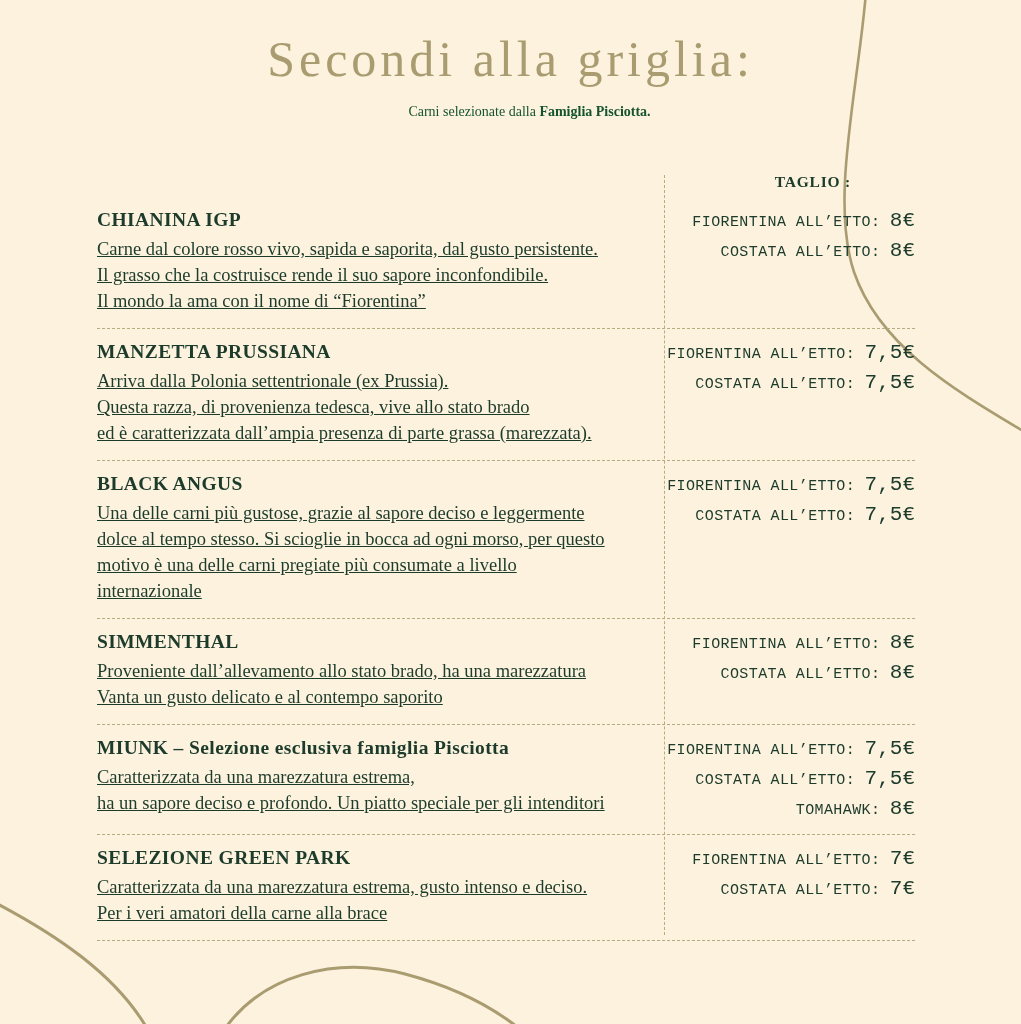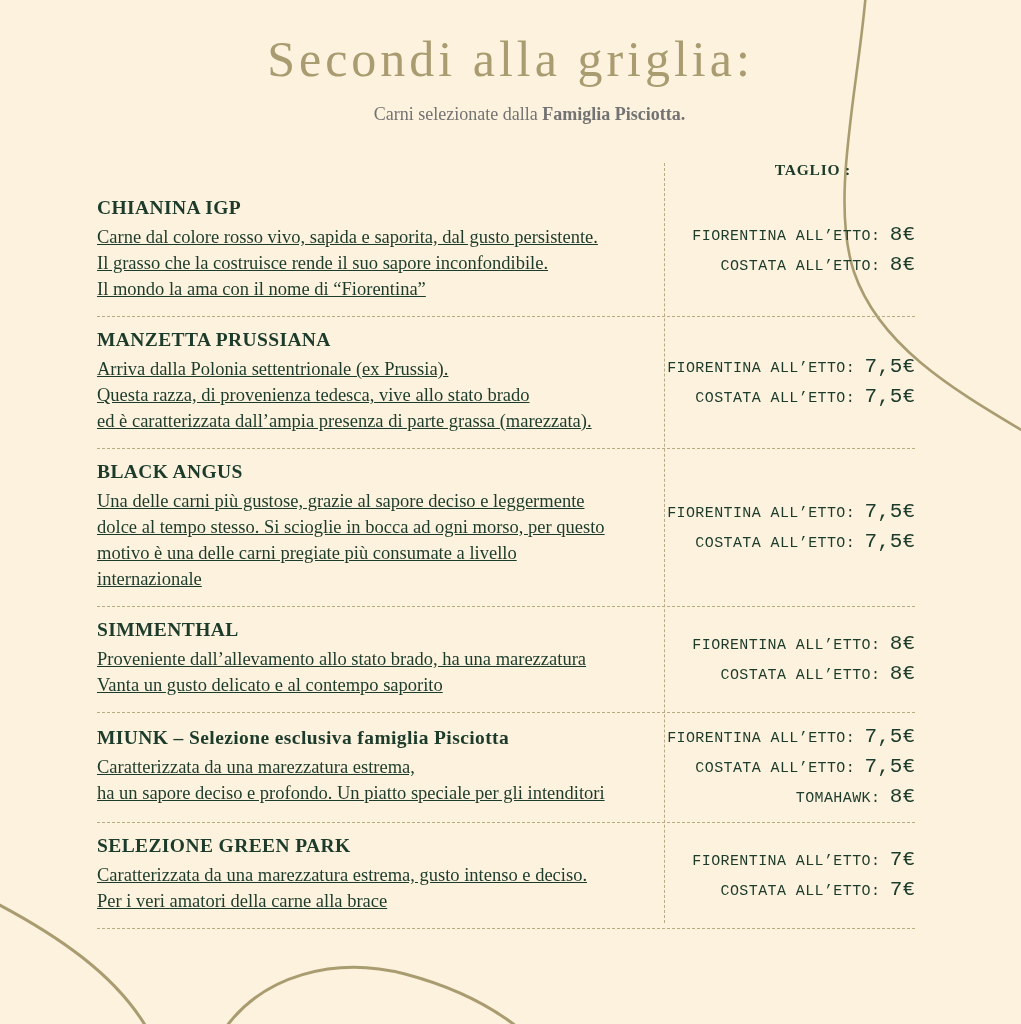--- a/index.html
+++ b/index.html
@@ -34,29 +34,29 @@
   h1.page-title {
     font-family: "Liberation Serif", "DejaVu Serif", serif;
     font-weight: 400;
     font-size: 50px;
     letter-spacing: 4px;
     color: #a99c70;
   }
 
   .subtitle {
     margin-top: 16px;
-    font-size: 18px;
-    color: #737373;
+    font-size: 14px;
+    color: #14532d;
     margin-left: 38px;
   }
   .subtitle strong { font-weight: 700; }
 
   main.menu {
     position: relative;
-    margin-top: 36px;
+    margin-top: 53px;
     padding: 0 106px 0 97px;
     z-index: 2;
   }
 
   .v-line {
     position: absolute;
     left: 664px;
     top: 2px;
     bottom: 6px;
     border-left: 1.6px dashed #b7ab82;
@@ -66,21 +66,21 @@
     text-align: right;
     padding-right: 64px;
     font-weight: 700;
     font-size: 15.5px;
     letter-spacing: 0.8px;
     margin-bottom: 8px;
   }
 
   .menu-item {
     display: flex;
-    align-items: center;
+    align-items: flex-start;
     padding: 10px 0 12px 0;
   }
 
   .item-left {
     width: 552px;
     padding-right: 30px;
   }
 
   .item-name {
     font-size: 19.5px;

